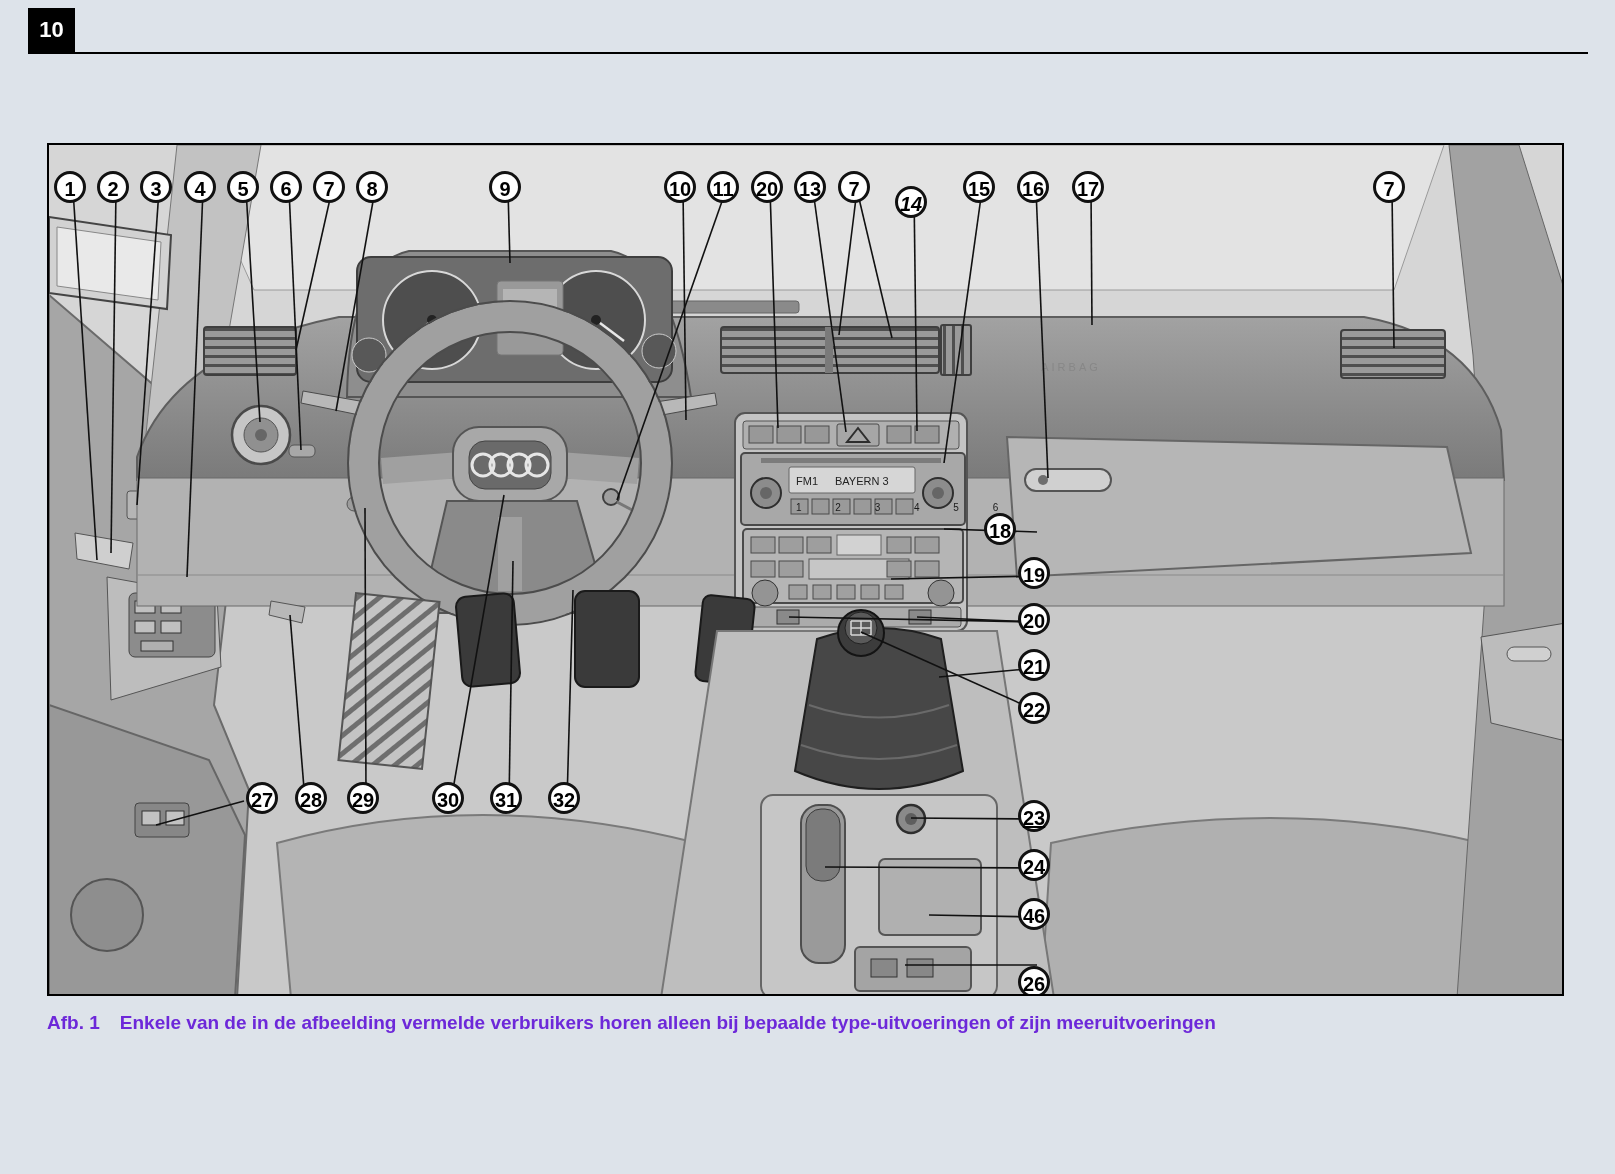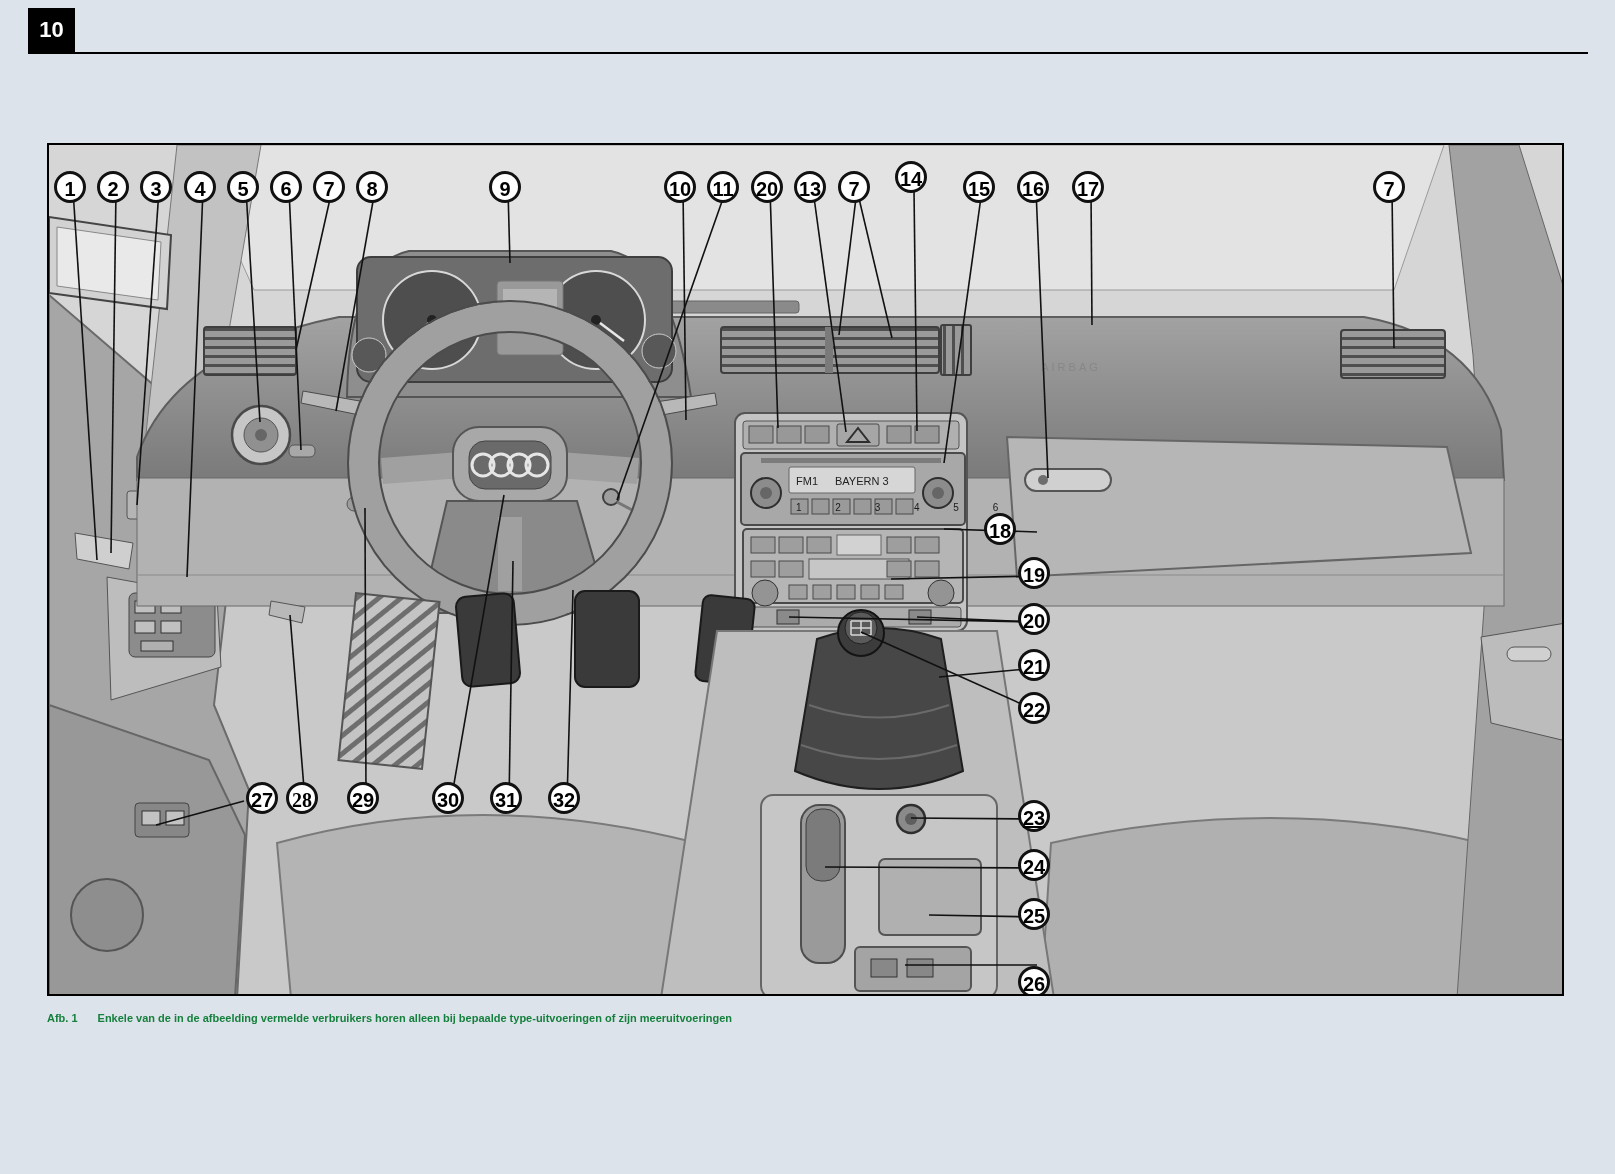--- a/index.html
+++ b/index.html
@@ -25,21 +25,21 @@
   .figure-frame svg.illu { position:absolute; left:0; top:0; }
   #leader-lines { position:absolute; left:0; top:0; pointer-events:none; z-index:2; }
   #leader-lines line { stroke:#111; stroke-width:1.6; }
   .callout {
     position:absolute; width:32px; height:32px; border:3px solid #111; border-radius:50%;
     background:#fff; color:#000; font-weight:bold; font-size:20px; line-height:31px;
     text-align:center; z-index:3;
   }
   .caption {
     position:absolute; left:47px; top:1012px; width:1500px;
-    font-size:11px; font-weight:bold; color:#15803d;
+    font-size:19px; font-weight:bold; color:#6d28d9;
   }
   .caption .label { margin-right:20px; }
 </style>
 </head>
 <body>
 
 <div class="page-number-box">10</div>
 <div class="top-rule"></div>
 
 <div class="figure-frame" id="figure-frame">
@@ -312,36 +312,36 @@
       <div class="callout" style="left: 178px; top: 26px;">5</div>
       <div class="callout" style="left: 221px; top: 26px;">6</div>
       <div class="callout" style="left: 264px; top: 26px;">7</div>
       <div class="callout" style="left: 307px; top: 26px;">8</div>
       <div class="callout" style="left: 440px; top: 26px;">9</div>
       <div class="callout" style="left: 615px; top: 26px;">10</div>
       <div class="callout" style="left: 658px; top: 26px;">11</div>
       <div class="callout" style="left: 702px; top: 26px;">20</div>
       <div class="callout" style="left: 745px; top: 26px;">13</div>
       <div class="callout" style="left: 789px; top: 26px;">7</div>
-      <div class="callout" style="left: 846px; top: 16px;">14</div>
+      <div class="callout" style="left: 846px; top: 41px; font-style: italic;">14</div>
       <div class="callout" style="left: 914px; top: 26px;">15</div>
       <div class="callout" style="left: 968px; top: 26px;">16</div>
       <div class="callout" style="left: 1023px; top: 26px;">17</div>
       <div class="callout" style="left: 1324px; top: 26px;">7</div>
       <div class="callout" style="left: 935px; top: 368px;">18</div>
       <div class="callout" style="left: 969px; top: 412px;">19</div>
       <div class="callout" style="left: 969px; top: 458px;">20</div>
       <div class="callout" style="left: 969px; top: 504px;">21</div>
       <div class="callout" style="left: 969px; top: 547px;">22</div>
       <div class="callout" style="left: 969px; top: 655px; text-decoration: underline;">23</div>
       <div class="callout" style="left: 969px; top: 704px; text-align: center;">24</div>
-      <div class="callout" style="left: 969px; top: 753px;">25</div>
+      <div class="callout" style="left: 969px; top: 753px;">46</div>
       <div class="callout" style="left: 969px; top: 821px;">26</div>
       <div class="callout" style="left: 176px; top: 637px; margin-left: 21px;">27</div>
-      <div class="callout" style="left: 237px; top: 637px; font-family: Liberation Serif, serif;">28</div>
+      <div class="callout" style="left: 246px; top: 637px;">28</div>
       <div class="callout" style="left: 298px; top: 637px;">29</div>
       <div class="callout" style="left: 383px; top: 637px;">30</div>
       <div class="callout" style="left: 441px; top: 637px;">31</div>
       <div class="callout" style="left: 499px; top: 637px;">32</div>
     </div>
 </div>
 
 <div class="caption">
   <span class="label">Afb. 1</span><span>Enkele van de in de afbeelding vermelde verbruikers horen alleen bij bepaalde type-uitvoeringen of zijn meeruitvoeringen</span>
 </div>

